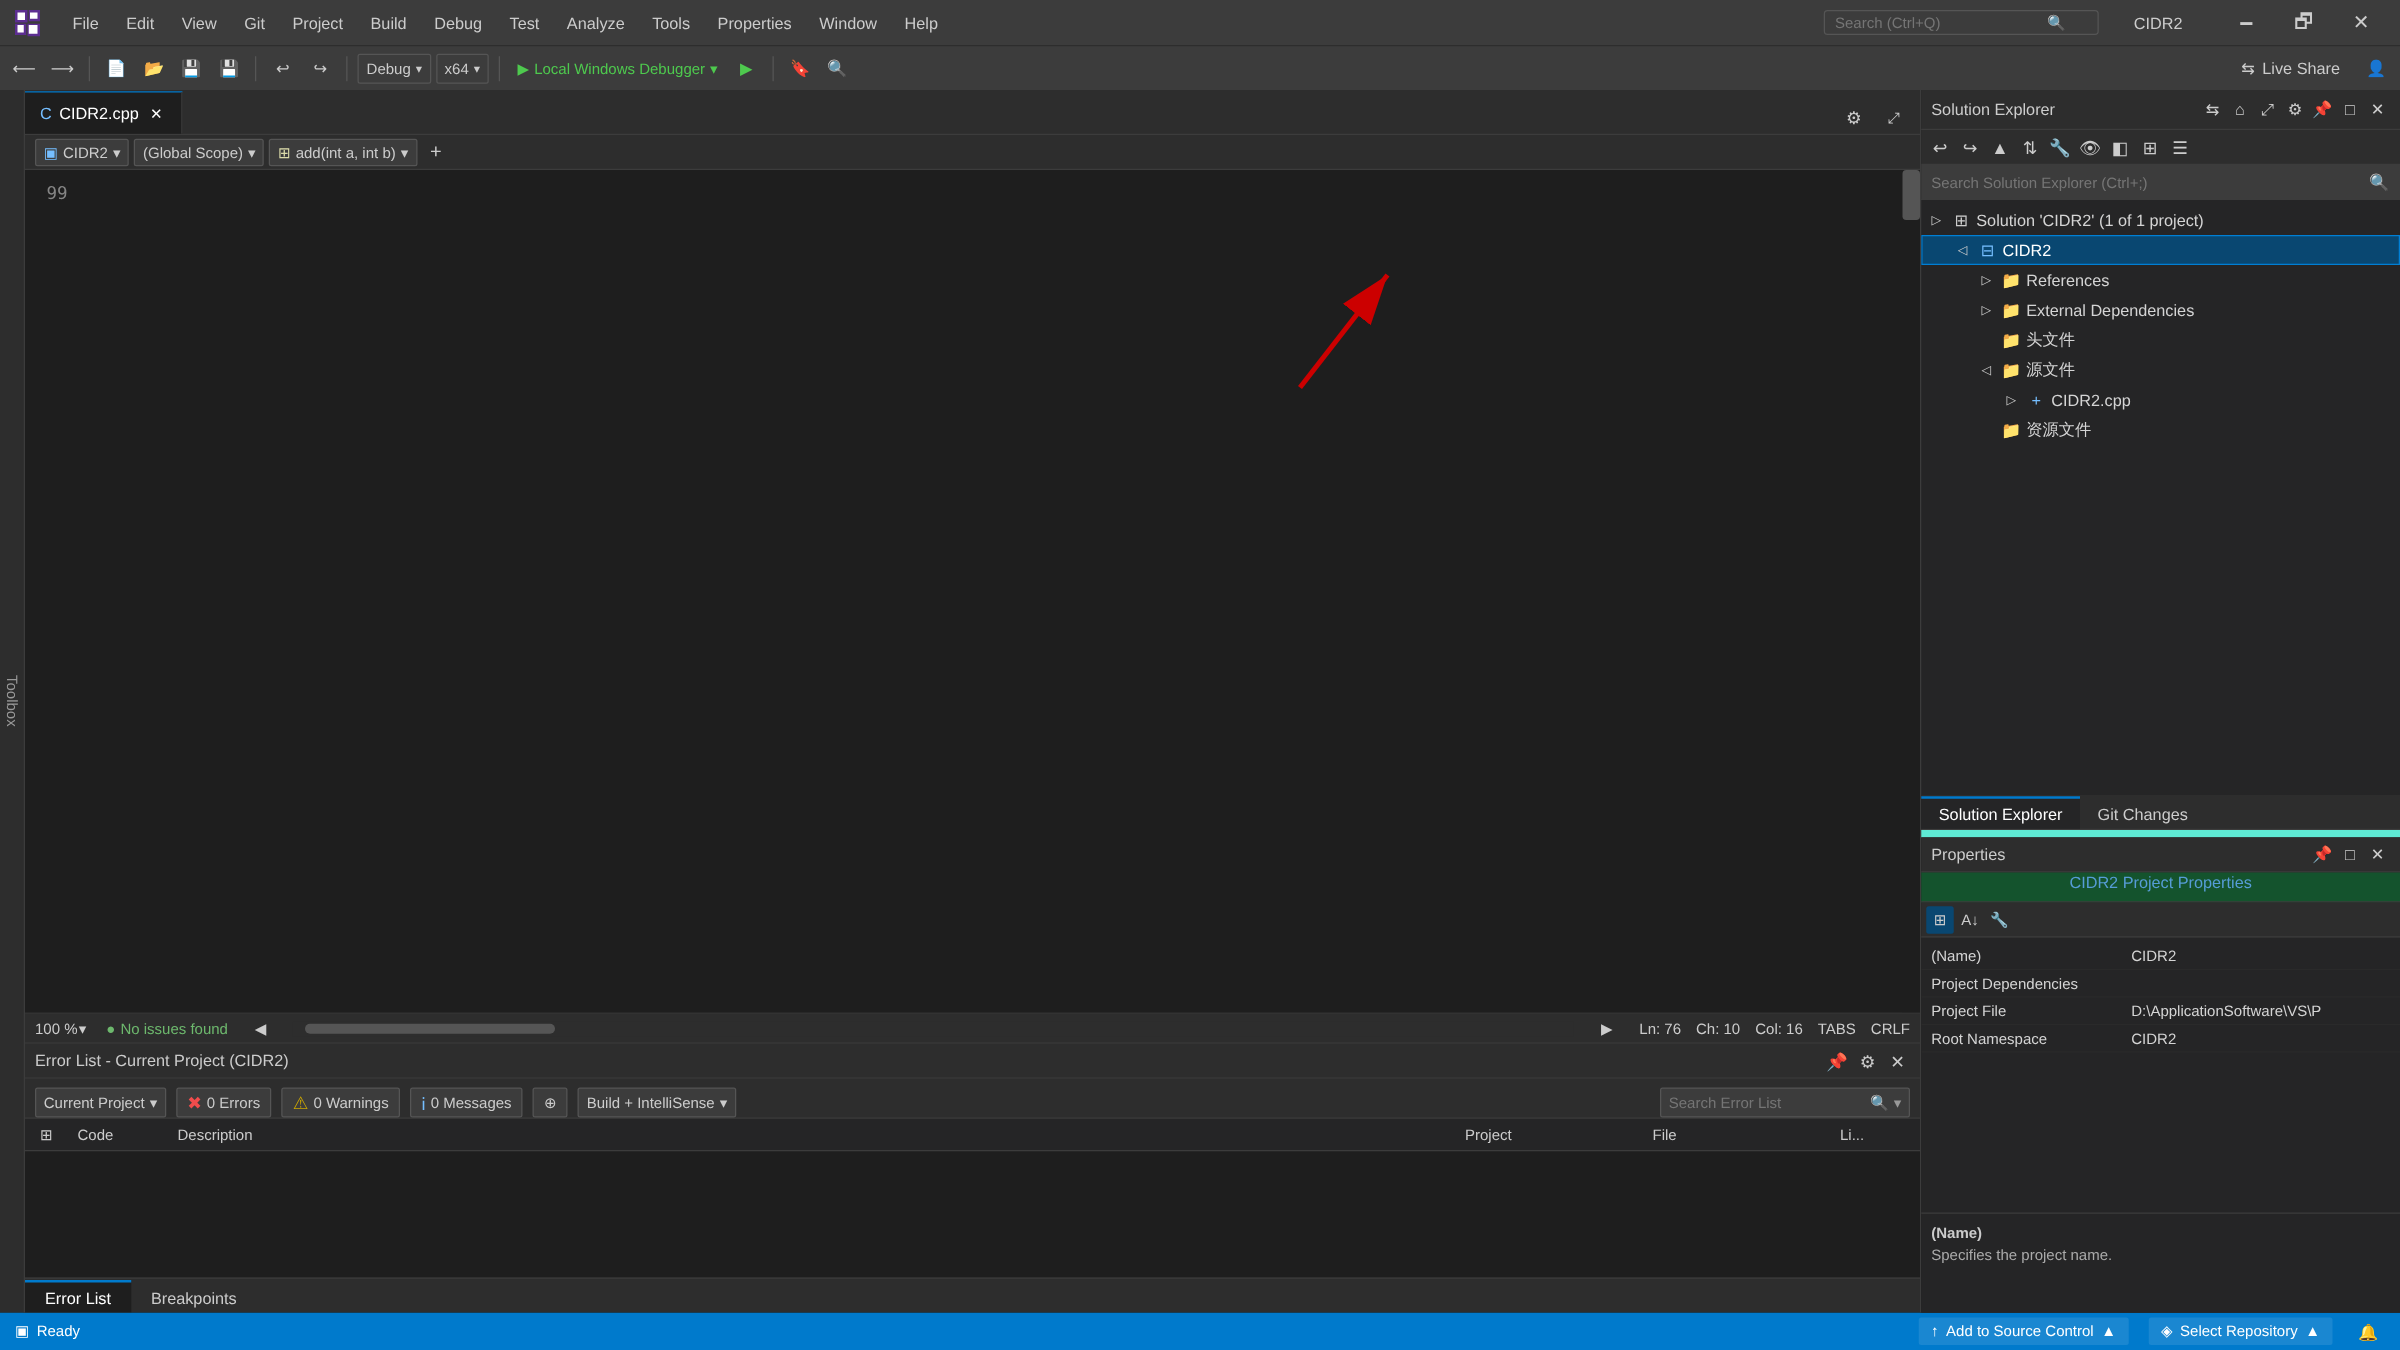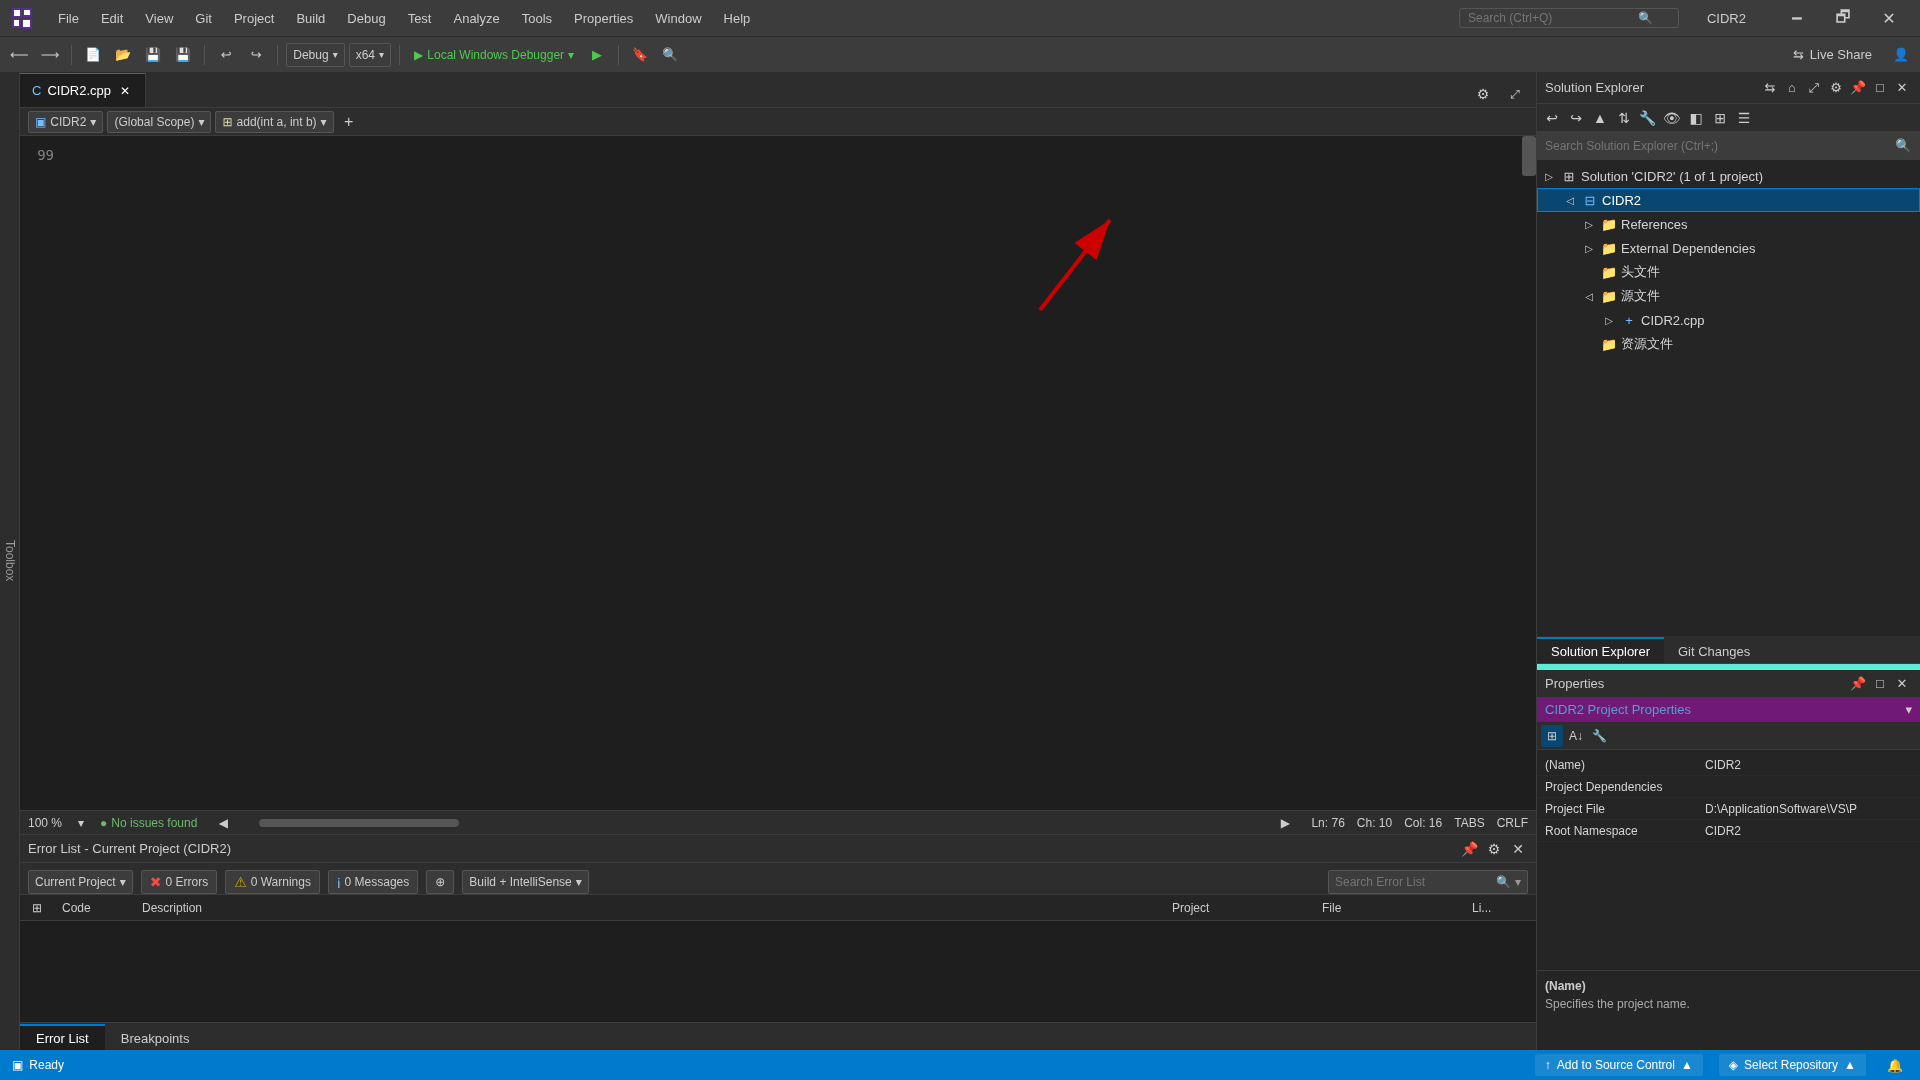--- a/index.html
+++ b/index.html
@@ -301,21 +301,21 @@
       height: 24px;
       background: #2d2d2d;
       display: flex;
       align-items: center;
       padding: 0 8px;
       gap: 16px;
       font-size: 12px;
       color: #ccc;
       border-bottom: 1px solid #3c3c3c;
     }
-    .zoom-level { display: flex; align-items: center; gap: 16px; cursor: pointer; }
+    .zoom-level { display: flex; align-items: center; gap: 1px; cursor: pointer; }
     .no-issues { display: flex; align-items: center; gap: 4px; color: #6db86d; }
     .scroll-bar-h {
       flex: 1;
       height: 12px;
       background: #2d2d2d;
       position: relative;
       display: flex;
       align-items: center;
     }
     .scroll-thumb {
@@ -635,28 +635,29 @@
       border-bottom: 1px solid #3c3c3c;
     }
     #props-title {
       flex: 1;
       font-size: 13px;
       font-weight: 500;
       color: #cccccc;
     }
     #props-subtitle {
       height: 24px;
-      background: #701a75;
+      background: #14532d;
       display: flex;
       align-items: center;
       padding: 0 8px;
       gap: 6px;
       border-bottom: 1px solid #3c3c3c;
       font-size: 13px;
       color: #569cd6;
+      flex-direction: column;
     }
     .props-subtitle-arrow {
       margin-left: auto;
       cursor: pointer;
       color: #ccc;
     }
 
     #props-toolbar {
       height: 28px;
       background: #2d2d2d;

